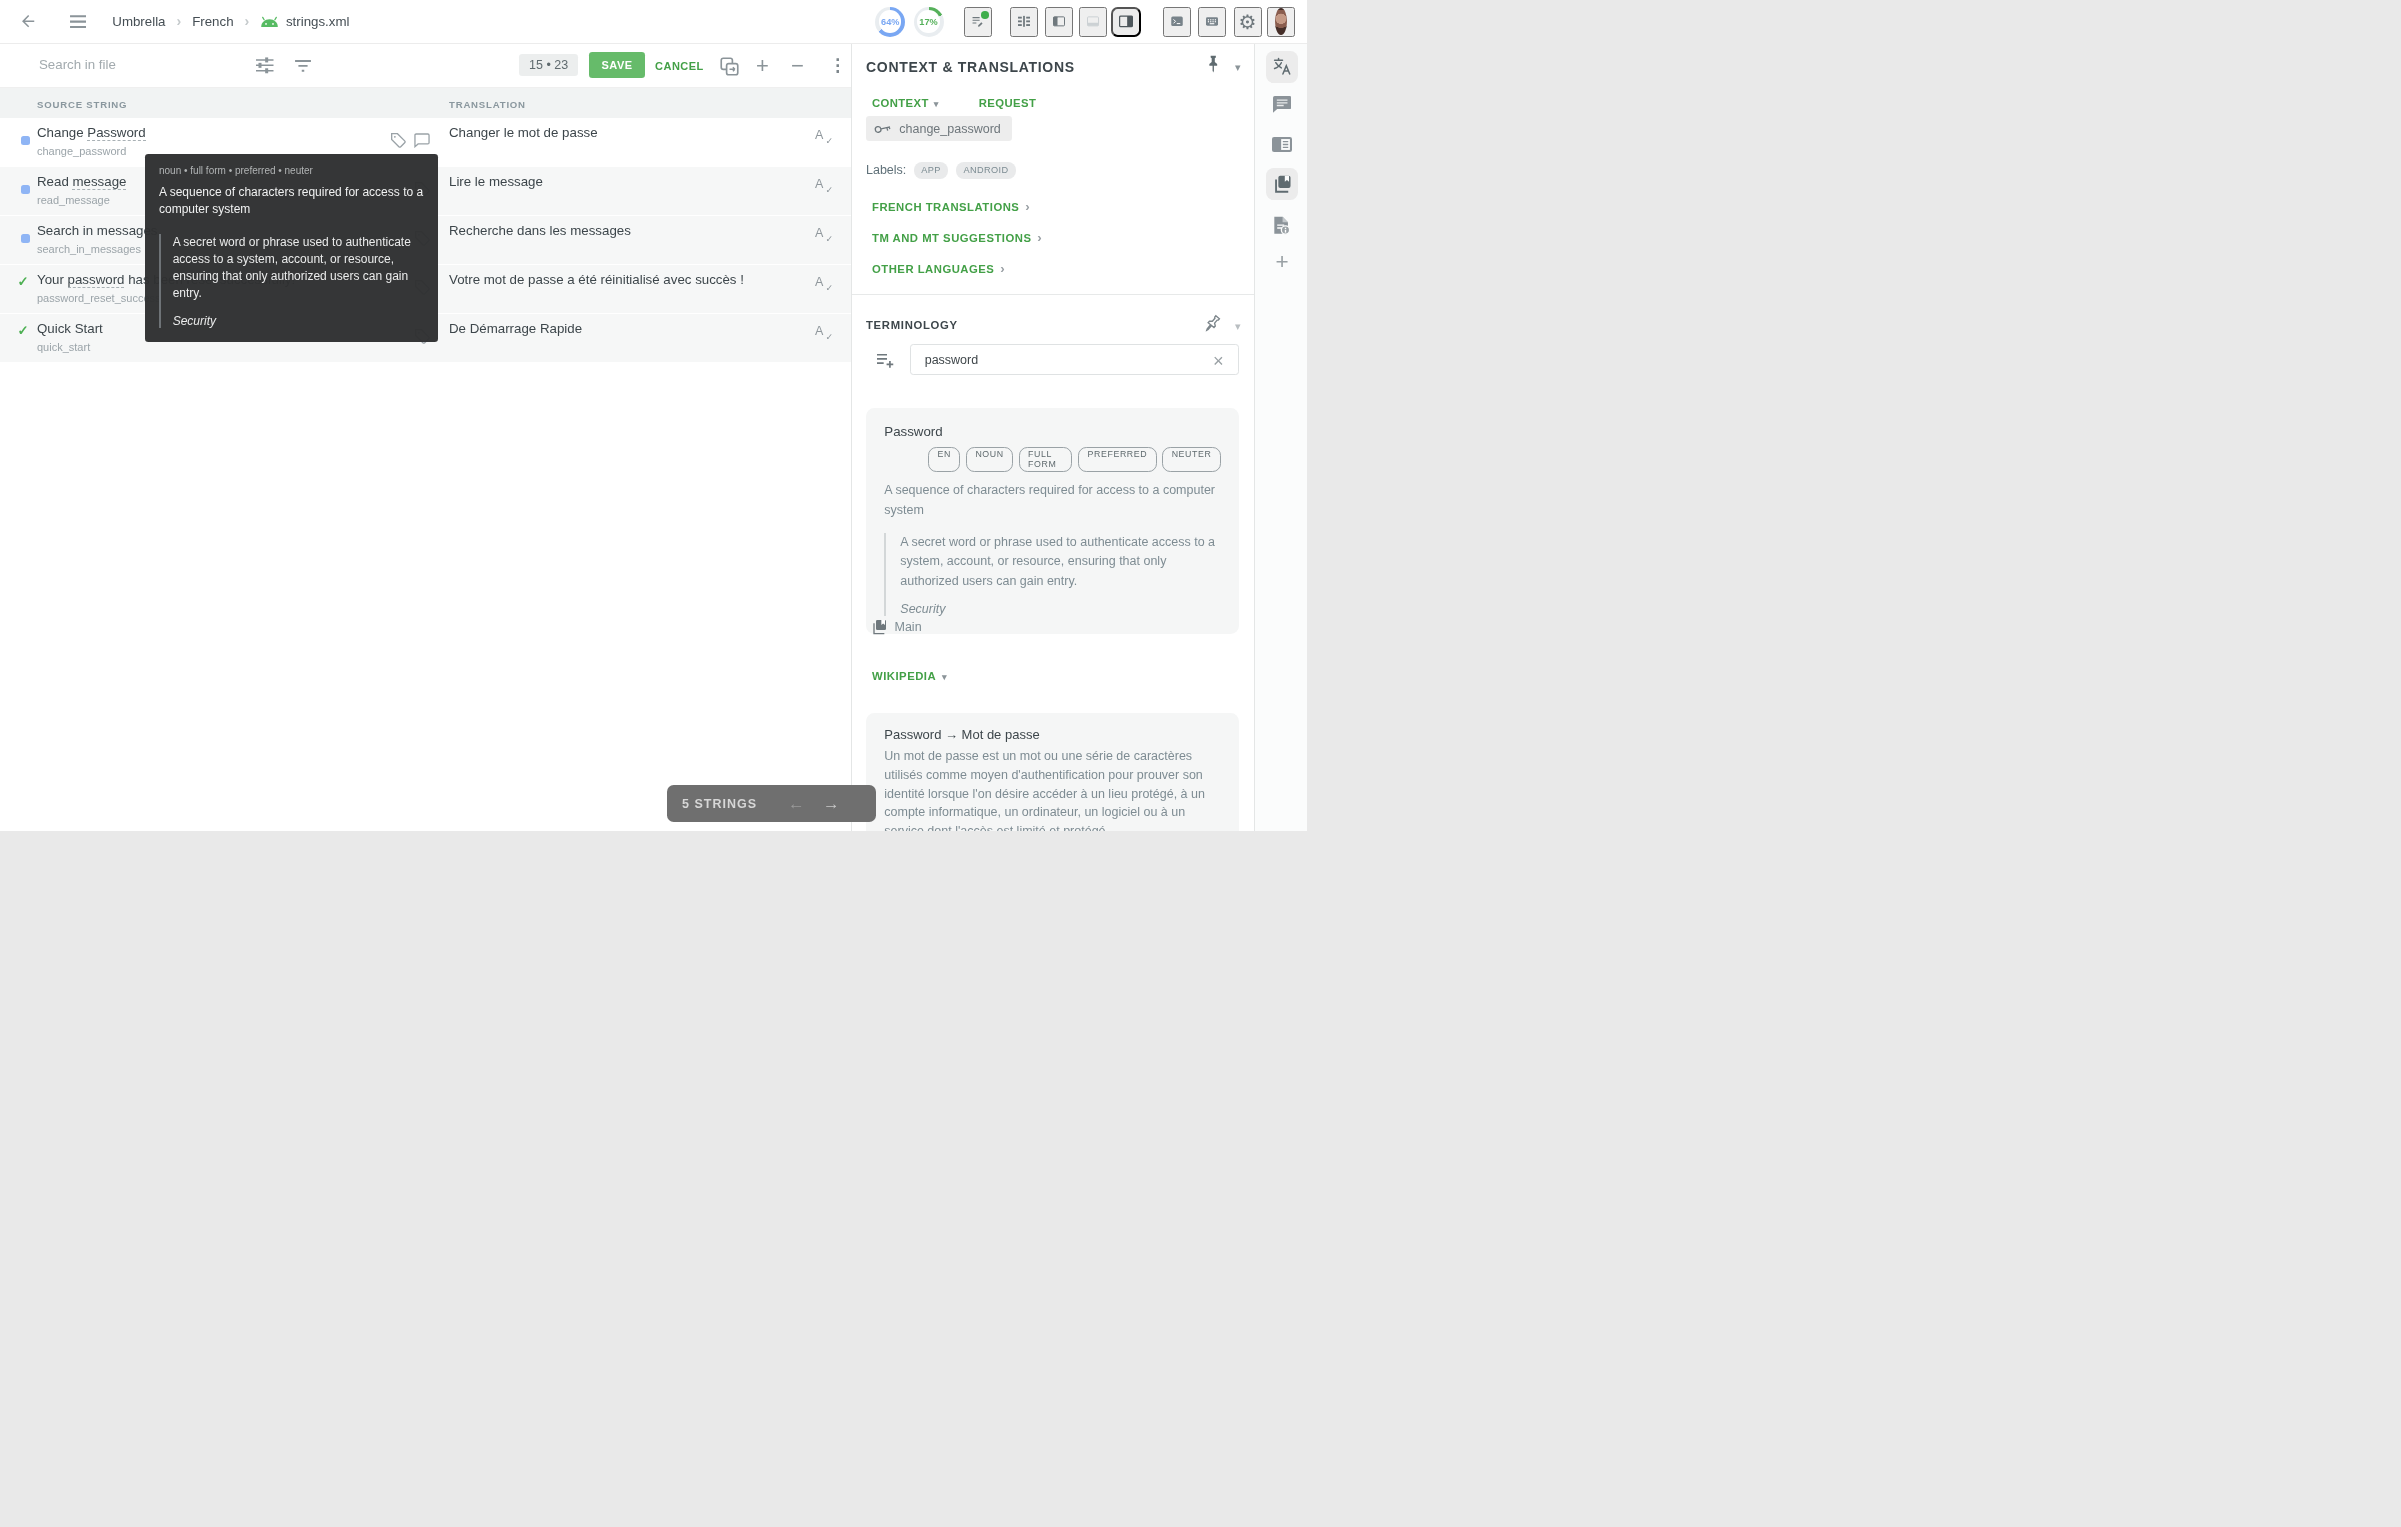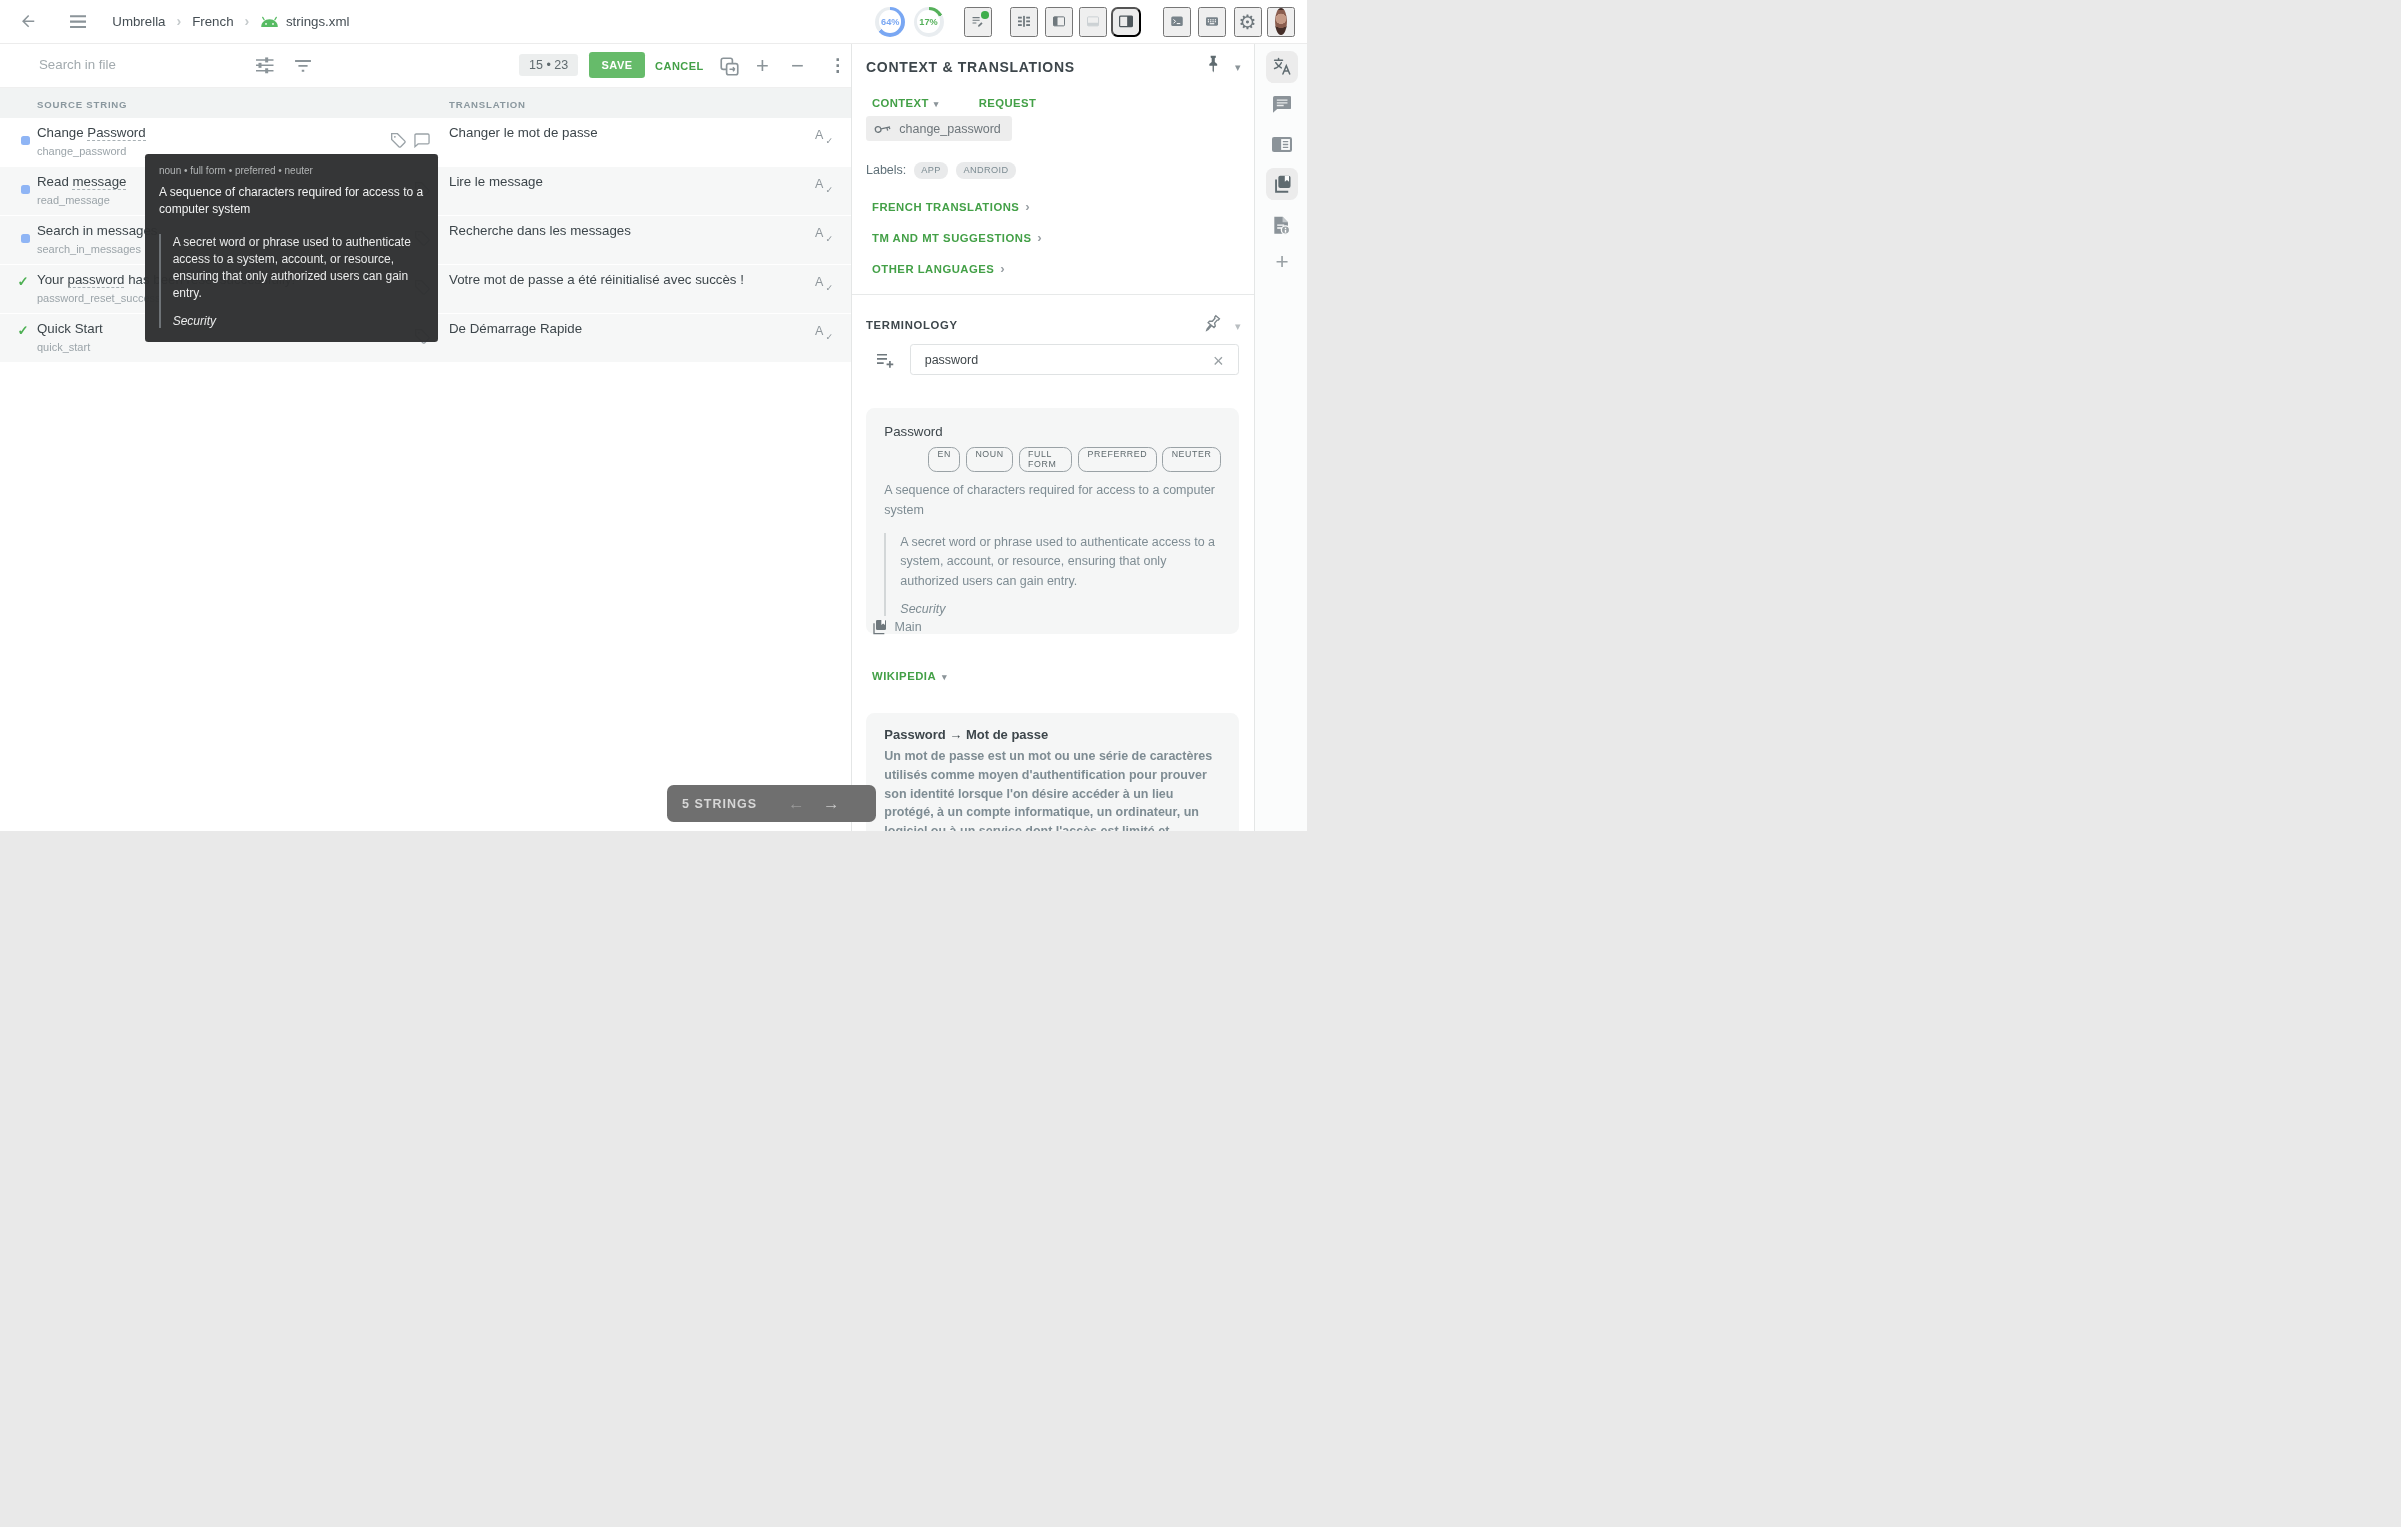--- a/index.html
+++ b/index.html
@@ -100,21 +100,21 @@
   .term-card{position:absolute;left:14px;top:365px;width:373px;box-sizing:border-box;background:#f5f6f6;border-radius:8.3px;padding:16px 18.3px 18.3px;}
   .tc-title{font-size:13.3px;color:#3d464b;}
   .tc-badges{margin-top:7.5px;display:flex;gap:5.8px;padding-left:44px;}
   .badge{border:0.8px solid #9aa2a6;border-radius:8.3px;padding:1.7px 8.3px;font-size:8.8px;letter-spacing:0.6px;color:#5f6a6e;}
   .tc-def{margin-top:9.2px;font-size:12.5px;line-height:1.56;color:#7e8c93;}
   .tc-quote{margin-top:12.5px;border-left:2.5px solid #d3d7d8;padding-left:14px;color:#7e8c93;}
   .tc-usage{font-size:12.5px;line-height:1.56;}
   .tc-domain{margin-top:11px;font-size:12.5px;font-style:italic;}
   .main-row{position:absolute;left:19px;top:576px;display:flex;align-items:center;gap:7.5px;font-size:12.5px;color:#7e8c93;}
   .wiki-head{position:absolute;left:14px;top:626px;display:flex;align-items:center;gap:5.8px;border:none;background:none;color:#43a047;font-weight:bold;font-size:11.3px;letter-spacing:0.5px;font-family:inherit;}
-  .wiki-card{position:absolute;left:14px;top:670px;width:373px;box-sizing:border-box;background:#f5f6f6;border-radius:8.3px;padding:14px 18.3px 16.7px;font-weight:bold;}
+  .wiki-card{position:absolute;left:14px;top:670px;width:373px;box-sizing:border-box;background:#f5f6f6;border-radius:8.3px;padding:14px 18.3px 16.7px;}
   .wk-title{font-size:13px;color:#3d464b;}
   .wk-body{margin-top:5px;font-size:12.5px;line-height:1.5;color:#7e8c93;}
 
   
   .rail{position:absolute;left:1254px;top:43px;width:53px;height:788px;background:#fbfcfc;border-left:0.8px solid #e4e6e6;box-sizing:border-box;}
   .rail-item{position:absolute;left:11px;width:32px;height:32px;display:flex;align-items:center;justify-content:center;border-radius:7.5px;background:none;border:none;}
   .rail-item.active{background:#ececec;}
   .ri-0{top:7.5px;} .ri-1{top:46px;} .ri-2{top:85px;} .ri-3{top:125px;} .ri-4{top:166px;} .ri-5{top:203px;}
   .rail-plus::before{content:"+";font-size:22.5px;color:#9aa1a5;line-height:1;}
 </style>

